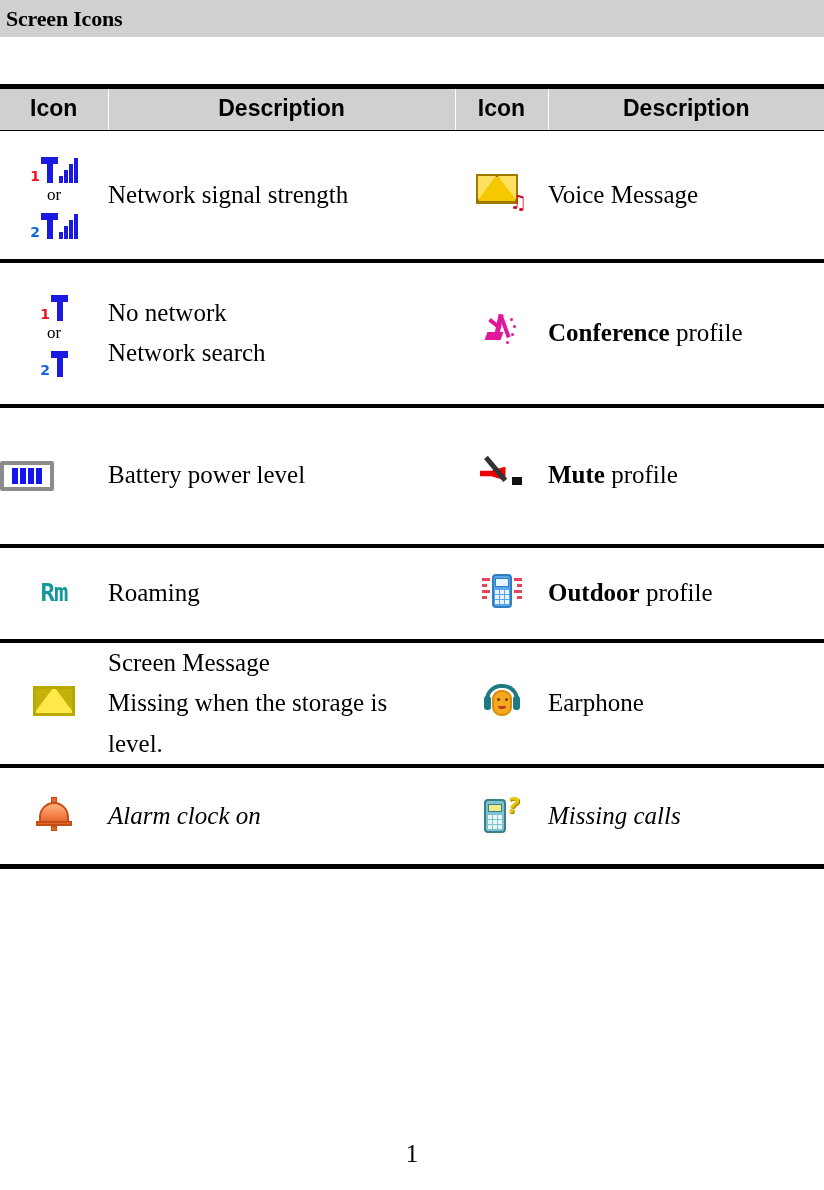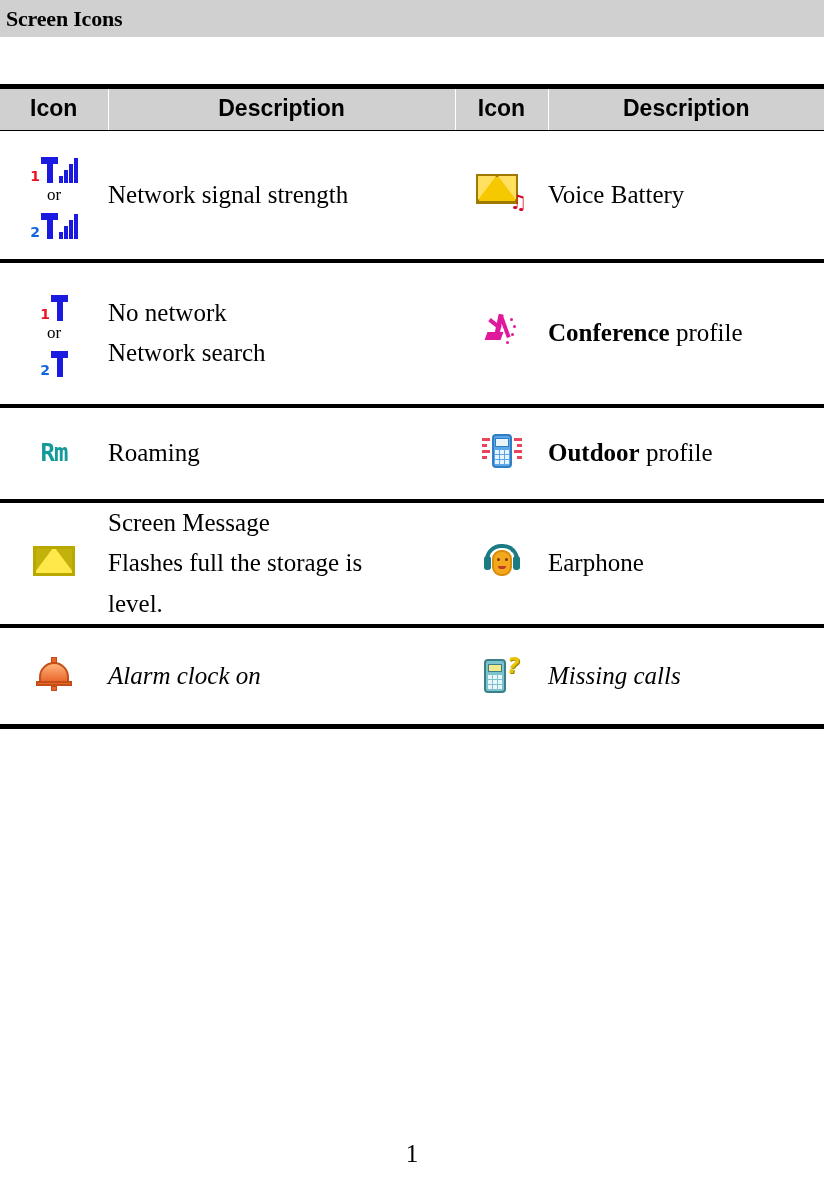--- a/index.html
+++ b/index.html
@@ -566,21 +566,21 @@
         <div class="env-note ico">
           <span class="env filled">
             <span class="body"></span>
               <span class="flapL"></span>
               <span class="flapR"></span>
           </span>
           <span class="note">♫</span>
         </div>
       </td>
       <td class="cell-desc">
-        <span class="desc-line"><span class="bold"></span><span>Voice Battery</span></span>
+        <span class="desc-line"><span class="bold"></span><span>Voice Message</span></span>
       </td>
     </tr>
 
     <tr style="height:145px;">
       <td class="cell-icon">
         <div class="icon-stack">
           <div class="sig ico">
             <span class="digit one">1</span>
             <span class="ant"></span>
           </div>
@@ -599,20 +599,41 @@
         <div class="conf ico">
           <span class="c1"></span><span class="c2"></span><span class="c3"></span><span class="c4"></span>
           <span class="d1"></span><span class="d2"></span><span class="d3"></span><span class="d4"></span>
         </div>
       </td>
       <td class="cell-desc">
         <span class="desc-line"><span class="bold">Conference</span><span> profile</span></span>
       </td>
     </tr>
 
+    <tr style="height:140px;">
+      <td class="cell-icon">
+        <div class="bat ico">
+          <i></i>
+            <i></i>
+            <i></i>
+            <i></i>
+        </div>
+      </td>
+      <td class="cell-desc">
+        <span class="desc-line">Battery power level</span>
+      </td>
+      <td class="cell-icon">
+        <div class="mute ico">
+          <span class="spk"></span><span class="tail"></span><span class="slash"></span>
+        </div>
+      </td>
+      <td class="cell-desc">
+        <span class="desc-line"><span class="bold">Mute</span><span> profile</span></span>
+      </td>
+    </tr>
 
     <tr style="height:95px;padding-left:23px;">
       <td class="cell-icon">
         <span class="roam ico">Rm</span>
       </td>
       <td class="cell-desc">
         <span class="desc-line">Roaming</span>
       </td>
       <td class="cell-icon">
         <div class="outd ico">
@@ -649,21 +670,21 @@
     </tr>
 
     <tr style="height:120px;">
       <td class="cell-icon">
         <span class="env ico">
           <span class="body"></span><span class="flapL"></span><span class="flapR"></span>
         </span>
       </td>
       <td class="cell-desc">
         <span class="desc-line">Screen Message</span>
-        <span class="desc-line">Flashes full the storage is</span>
+        <span class="desc-line">Missing when the storage is</span>
         <span class="desc-line">level.</span>
       </td>
       <td class="cell-icon">
         <div class="ear ico">
           <span class="band"></span>
           <span class="face"></span>
           <span class="cL"></span><span class="cR"></span>
           <span class="eL"></span><span class="eR"></span>
           <span class="mo"></span>
         </div>

